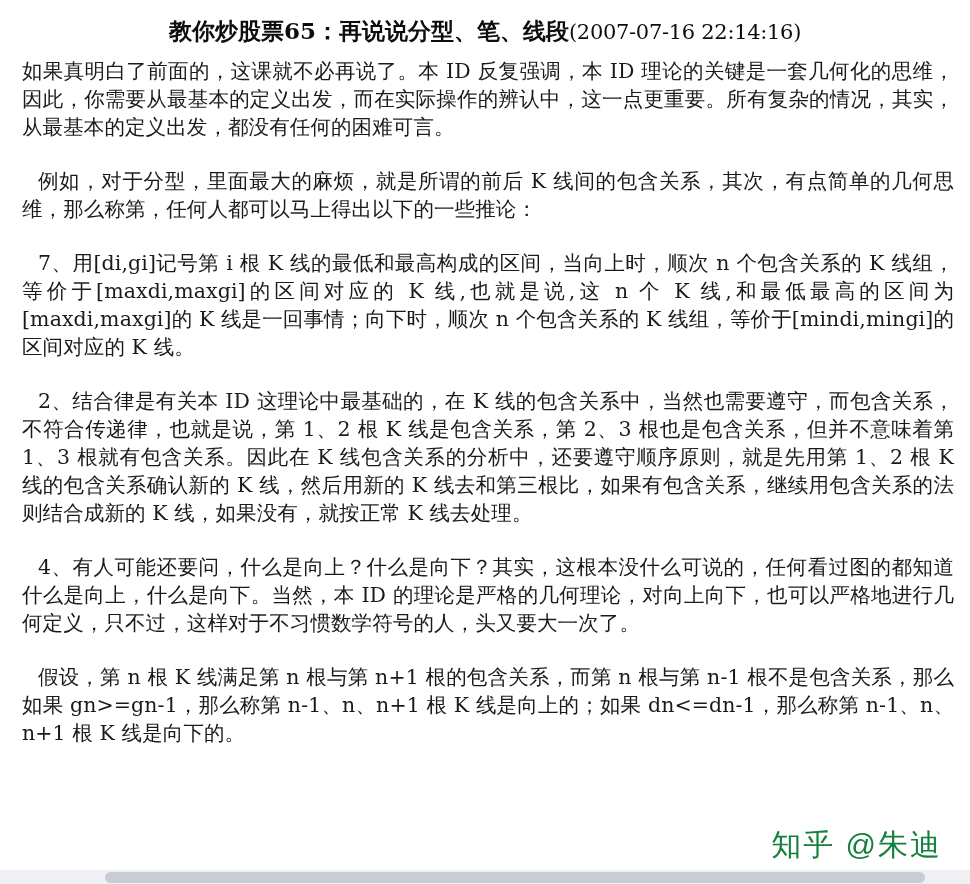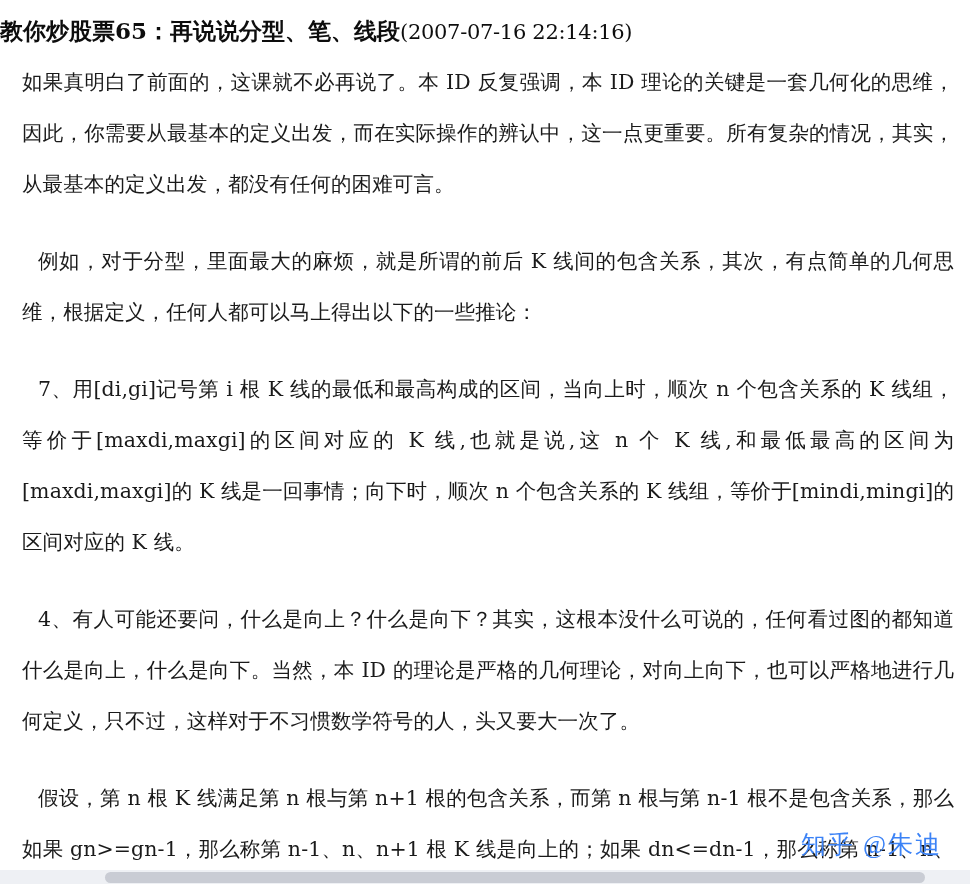--- a/index.html
+++ b/index.html
@@ -19,21 +19,21 @@
   .page {
     position: relative;
     width: 970px;
     height: 884px;
     background: #ffffff;
     box-sizing: border-box;
   }
 
   
   .doc-title {
-    text-align: left;
+    text-align: center;
     margin: 0;
     padding: 16px 0 10px 0;
     font-size: 23px;
     line-height: 30px;
     font-weight: 700;
     font-family: "DejaVu Serif", "Liberation Serif", serif;
     letter-spacing: 0px;
     color: #0d0d0d;
     white-space: nowrap;
   }
@@ -46,43 +46,43 @@
 
   
   .doc-body {
     padding: 0 16px 0 22px;
     box-sizing: border-box;
   }
 
   .para {
     margin: 0 0 26px 0;
     font-size: 20.5px;
-    line-height: 51px;
+    line-height: 28px;
     text-align: justify;
     text-justify: inter-ideograph;
     font-family: "DejaVu Serif", "Liberation Serif", serif;
     color: #1a1a1a;
     letter-spacing: 0.1px;
   }
   .para.indent {
     text-indent: 16px;
   }
   .para.tight {
     margin-bottom: 22px;
   }
 
   
   .watermark {
     position: absolute;
     right: 28px;
     bottom: 24px;
-    font-size: 25px;
+    font-size: 30px;
     line-height: 30px;
-    font-family: Liberation Serif, serif;
-    color: #3b82f6;
+    font-family: Liberation Sans, sans-serif;
+    color: #15803d;
     letter-spacing: 2px;
     white-space: nowrap;
     user-select: none;
     pointer-events: none;
   }
 
   
   .scrollbar-track {
     position: absolute;
     left: 0;
@@ -105,22 +105,23 @@
 <body>
 
 <div class="page">
 
   <h1 class="doc-title">
     <span>教你炒股票65：再说说分型、笔、线段</span><span class="title-date">(2007-07-16 22:14:16)</span>
   </h1>
 
   <div class="doc-body">
     <p class="para">如果真明白了前面的，这课就不必再说了。本 ID 反复强调，本 ID 理论的关键是一套几何化的思维，因此，你需要从最基本的定义出发，而在实际操作的辨认中，这一点更重要。所有复杂的情况，其实，从最基本的定义出发，都没有任何的困难可言。</p>
-    <p class="para indent">例如，对于分型，里面最大的麻烦，就是所谓的前后 K 线间的包含关系，其次，有点简单的几何思维，根据定义，任何人都可以马上得出以下的一些推论：</p>
+    <p class="para indent">例如，对于分型，里面最大的麻烦，就是所谓的前后 K 线间的包含关系，其次，有点简单的几何思维，那么称第，任何人都可以马上得出以下的一些推论：</p>
     <p class="para indent">7、用[di,gi]记号第 i 根 K 线的最低和最高构成的区间，当向上时，顺次 n 个包含关系的 K 线组，等价于[maxdi,maxgi]的区间对应的 K 线,也就是说,这 n 个 K 线,和最低最高的区间为[maxdi,maxgi]的 K 线是一回事情；向下时，顺次 n 个包含关系的 K 线组，等价于[mindi,mingi]的区间对应的 K 线。</p>
+    <p class="para indent">2、结合律是有关本 ID 这理论中最基础的，在 K 线的包含关系中，当然也需要遵守，而包含关系，不符合传递律，也就是说，第 1、2 根 K 线是包含关系，第 2、3 根也是包含关系，但并不意味着第 1、3 根就有包含关系。因此在 K 线包含关系的分析中，还要遵守顺序原则，就是先用第 1、2 根 K 线的包含关系确认新的 K 线，然后用新的 K 线去和第三根比，如果有包含关系，继续用包含关系的法则结合成新的 K 线，如果没有，就按正常 K 线去处理。</p>
     <p class="para indent">4、有人可能还要问，什么是向上？什么是向下？其实，这根本没什么可说的，任何看过图的都知道什么是向上，什么是向下。当然，本 ID 的理论是严格的几何理论，对向上向下，也可以严格地进行几何定义，只不过，这样对于不习惯数学符号的人，头又要大一次了。</p>
     <p class="para indent tight">假设，第 n 根 K 线满足第 n 根与第 n+1 根的包含关系，而第 n 根与第 n-1 根不是包含关系，那么如果 gn&gt;=gn-1，那么称第 n-1、n、n+1 根 K 线是向上的；如果 dn&lt;=dn-1，那么称第 n-1、n、n+1 根 K 线是向下的。</p>
   </div>
 
   <div class="watermark">知乎 @朱迪</div>
 
   <div class="scrollbar-track">
     <div class="scrollbar-thumb"></div>
   </div>
 

